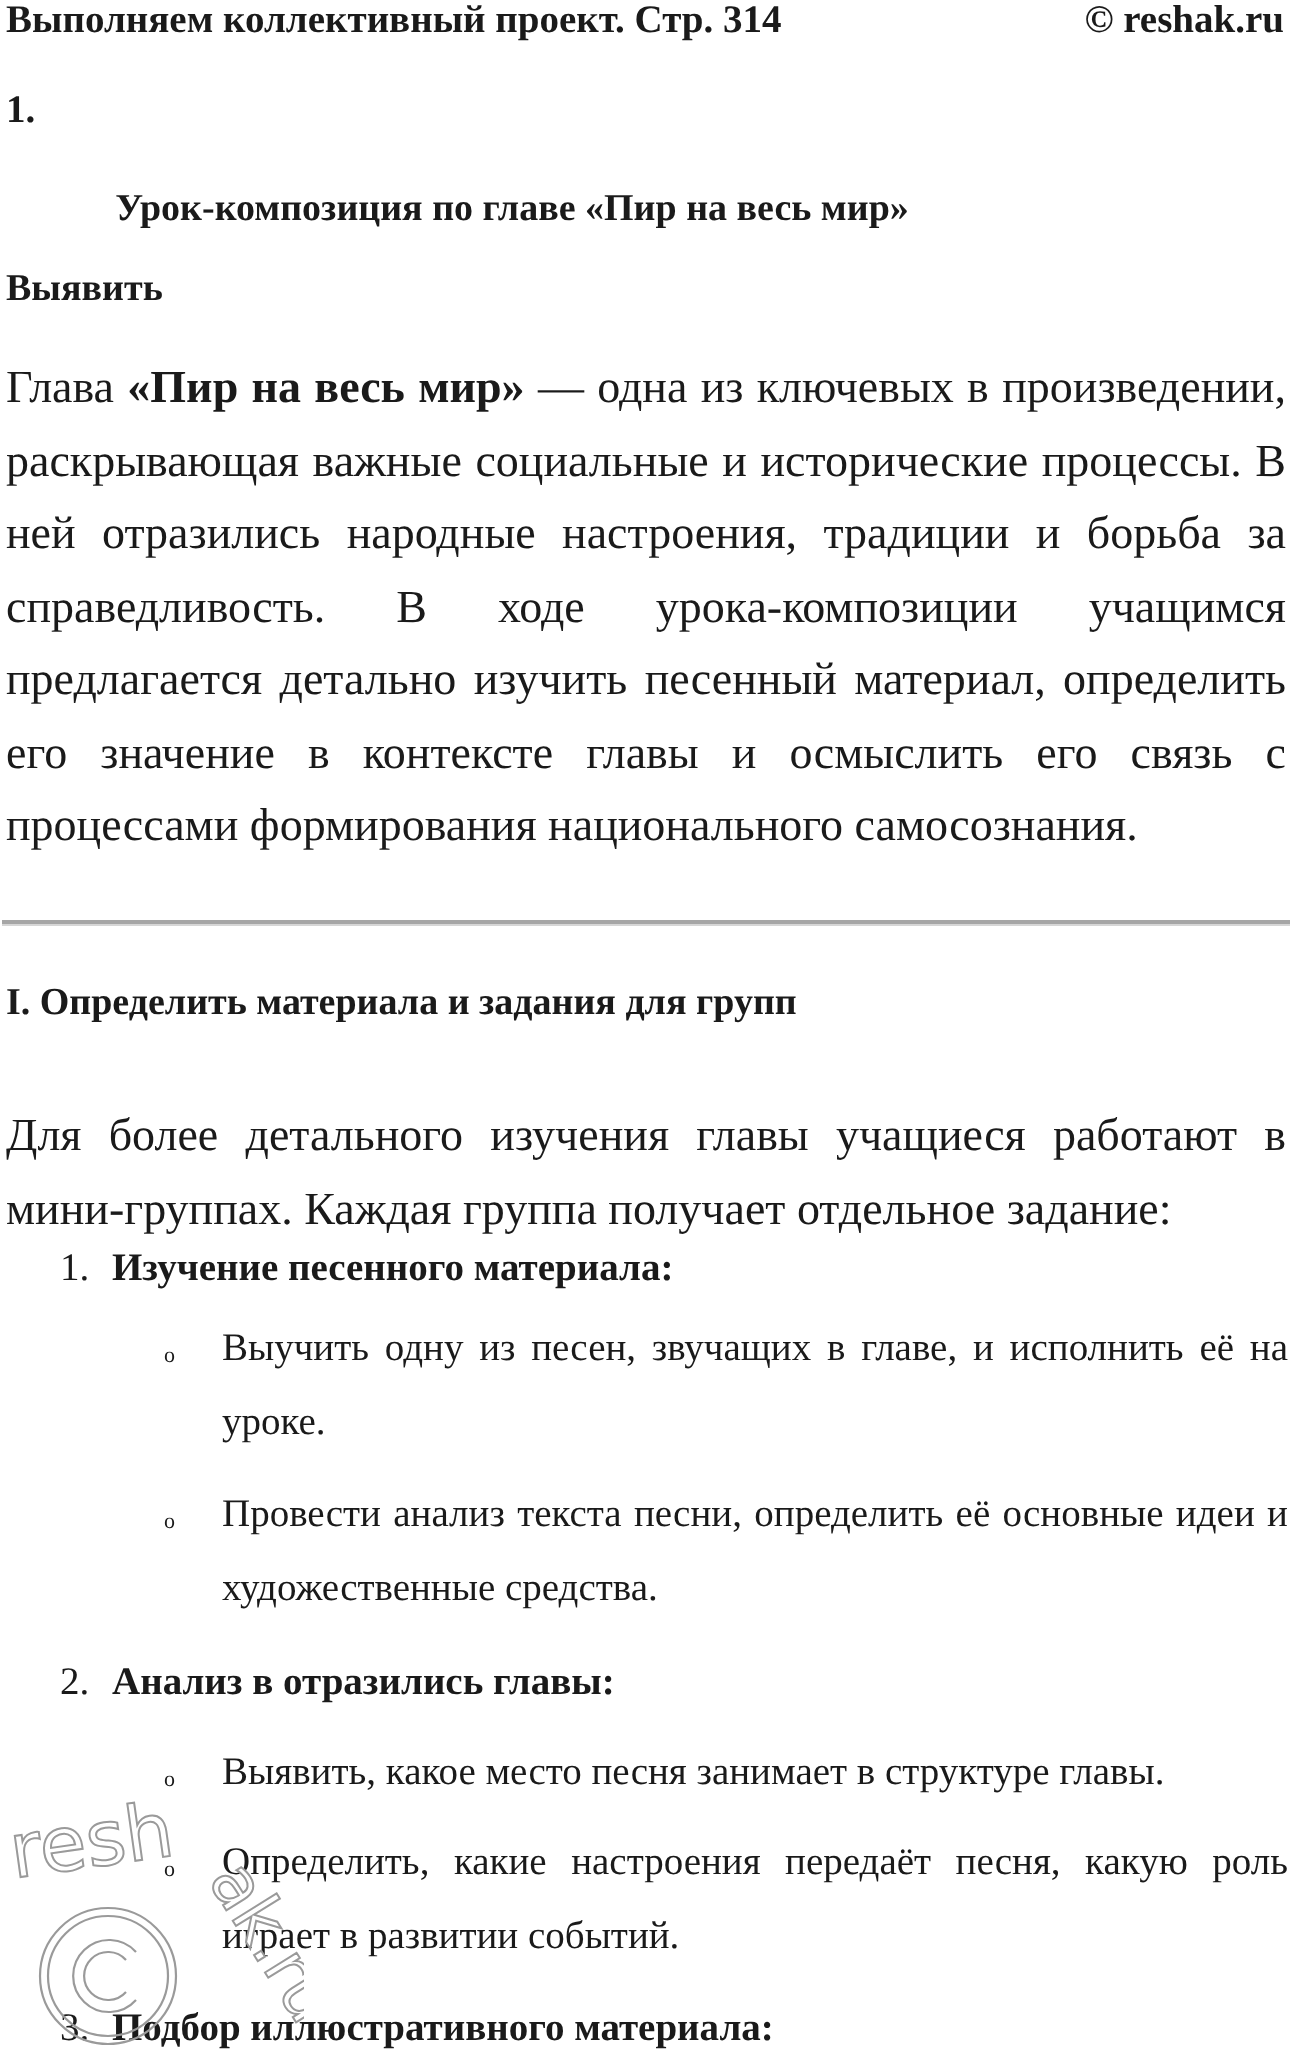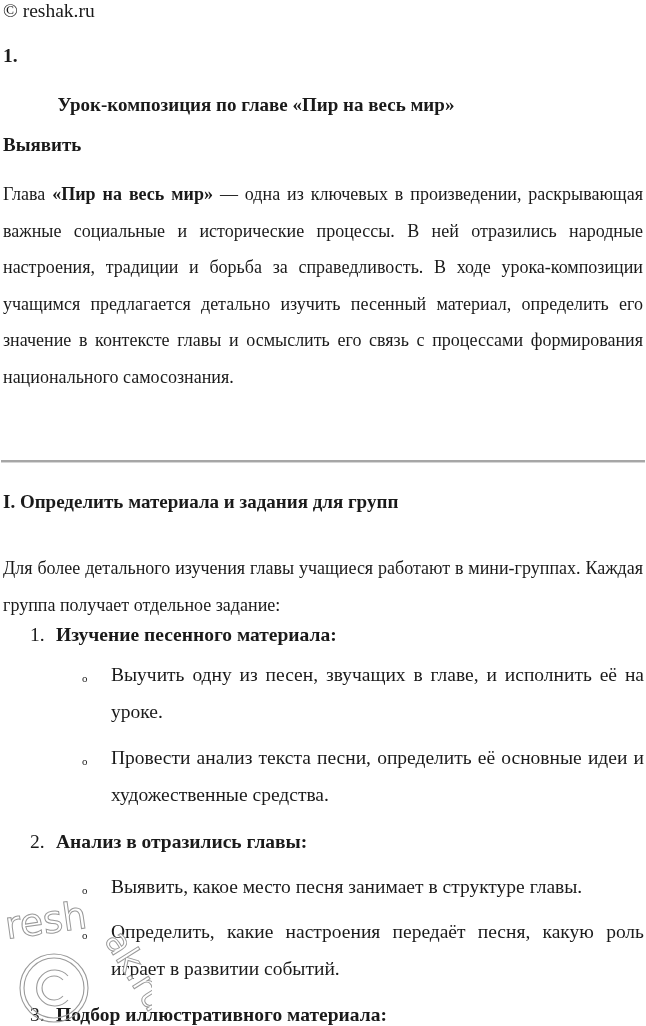--- a/index.html
+++ b/index.html
@@ -8,36 +8,36 @@
       font-family: "Liberation Serif", "DejaVu Serif", serif;
       color: #1a1a1a;
     }
     .page { position: absolute; left: 0; top: 0; width: 646px; }
     .header-row {
       position: absolute; top: 0; left: 3px; right: 4px; height: 26px;
       display: flex; justify-content: space-between; align-items: flex-start;
       font-size: 19.5px; line-height: 22px;
     }
     .header-title { font-weight: bold; }
-    .header-site { font-weight: normal; }
+    .header-site { font-weight: bold; }
     .task-num {
       position: absolute; top: 45px; left: 3px;
       font-size: 19.5px; font-weight: bold; line-height: 22px;
     }
     .doc-title {
       position: absolute; top: 94px; left: 0; width: 512px;
       text-align: center; font-size: 19px; font-weight: bold; line-height: 22px;
     }
     .h-intro {
       position: absolute; top: 134px; left: 3px;
       font-size: 19px; font-weight: bold; line-height: 22px;
     }
     .para {
       position: absolute; left: 3px; width: 640px;
-      font-size: 18px; line-height: 36.5px; text-align: justify;
+      font-size: 23px; line-height: 36.5px; text-align: justify;
       text-align-last: left;
     }
     .para b { font-weight: bold; }
     .intro-para { top: 176px; }
     .hr {
       position: absolute; top: 460px; left: 1px; width: 644px; height: 2px;
       background: #a6a6a6; border-bottom: 1px solid #d6d6d6;
     }
     .h-section {
       position: absolute; top: 491px; left: 3px;
@@ -63,20 +63,21 @@
       position: absolute; left: 2px; top: 890px; width: 150px; height: 136px;
       pointer-events: none;
     }
   </style>
 </head>
 <body>
 
 <div class="page">
 
   <div class="header-row">
+    <span class="header-title">Выполняем коллективный проект. Стр. 314</span>
     <span class="header-site">© reshak.ru</span>
   </div>
 
   <div class="task-num">1.</div>
 
   <div class="doc-title">Урок-композиция по главе «Пир на весь мир»</div>
 
   <div class="h-intro">Выявить</div>
 
   <div class="para intro-para"><span>Глава </span><b>«Пир на весь мир»</b><span> — одна из ключевых в произведении, раскрывающая важные социальные и исторические процессы. В ней отразились народные настроения, традиции и борьба за справедливость. В ходе урока-композиции учащимся предлагается детально изучить песенный материал, определить его значение в контексте главы и осмыслить его связь с процессами формирования национального самосознания.</span></div>

